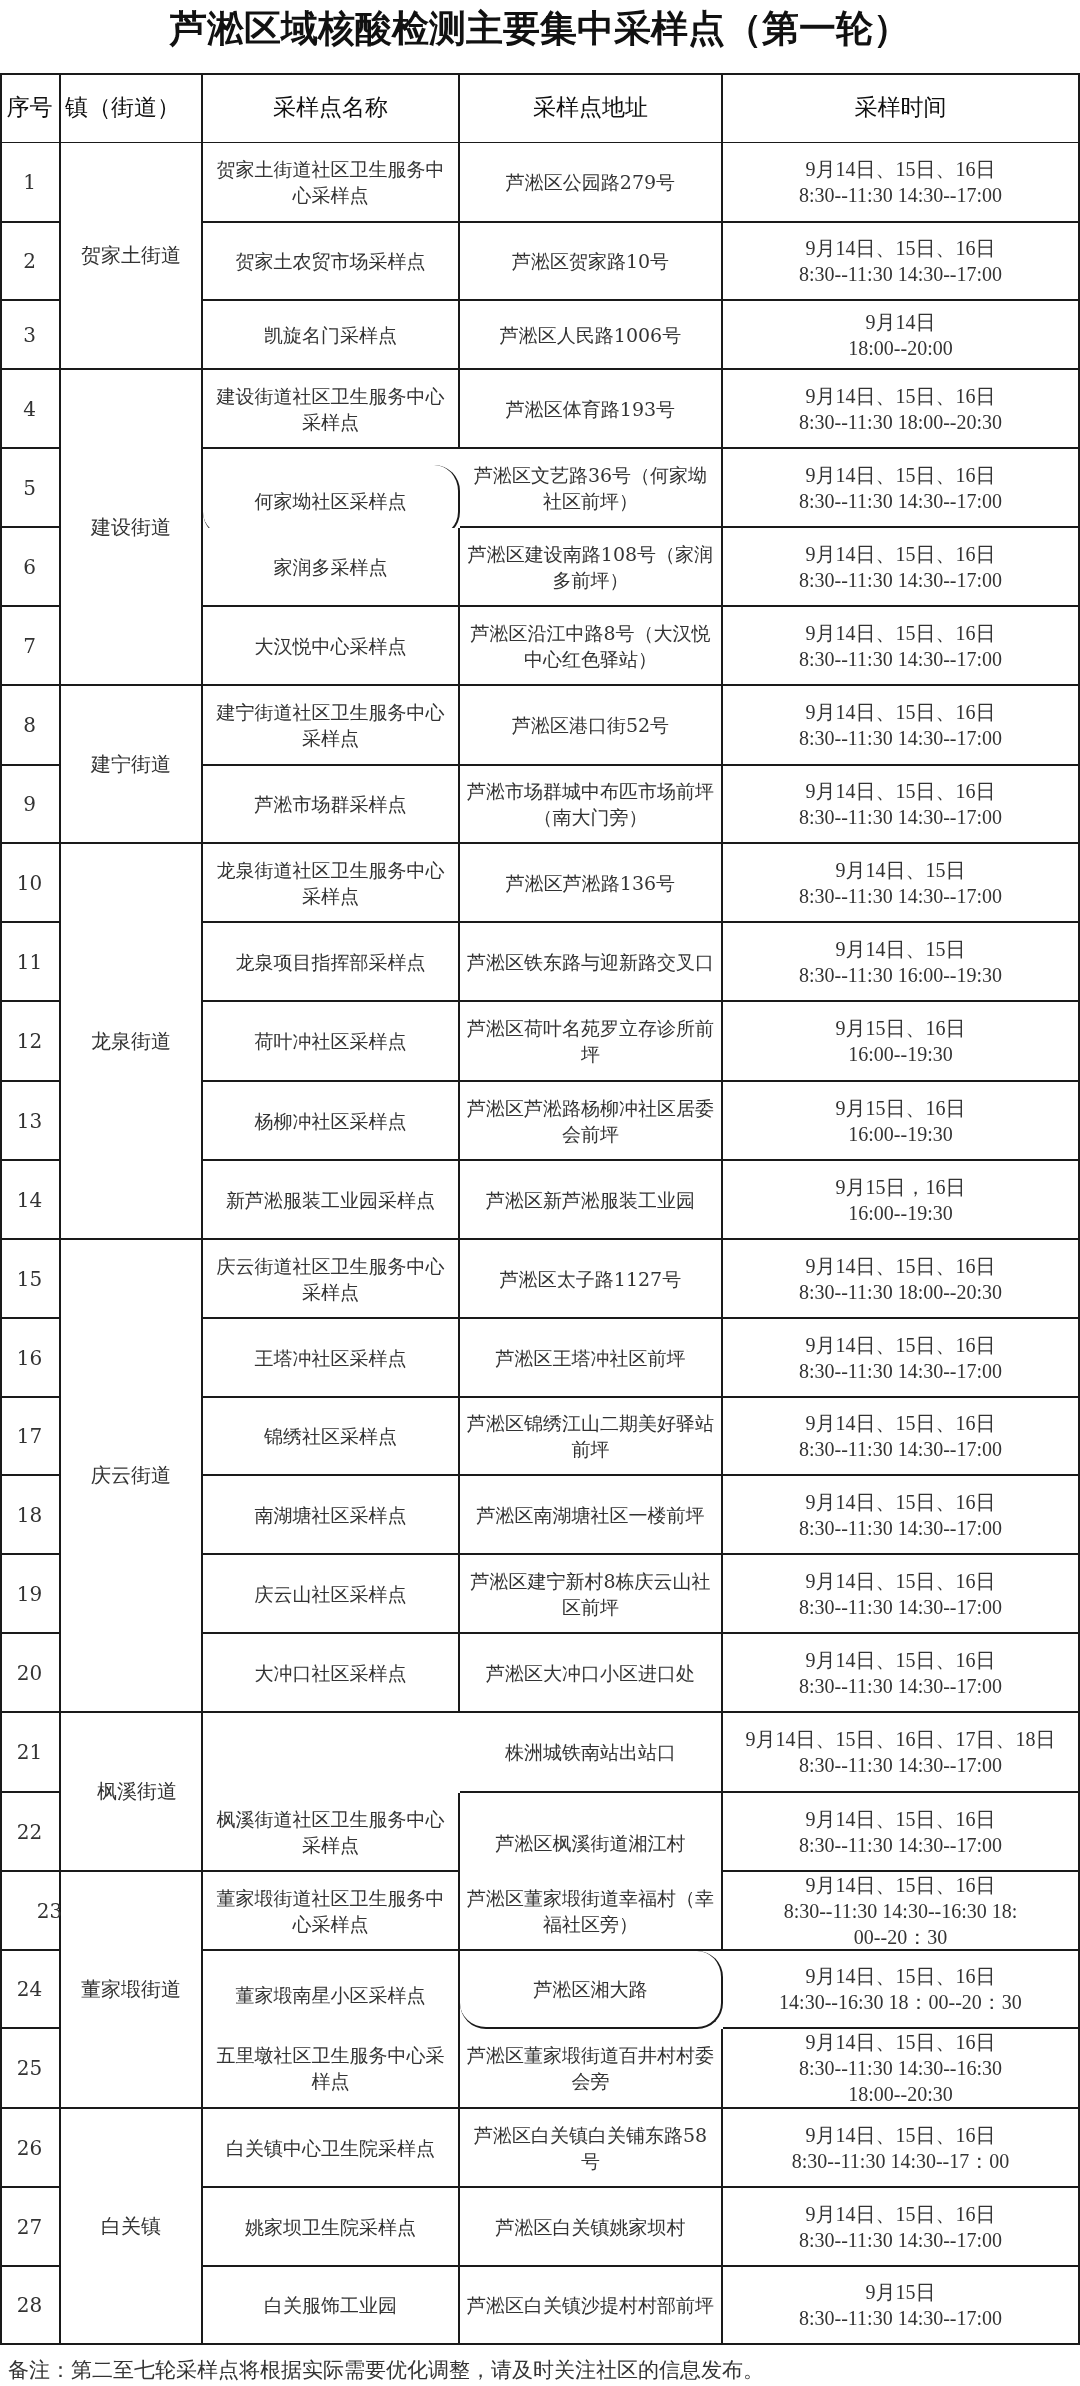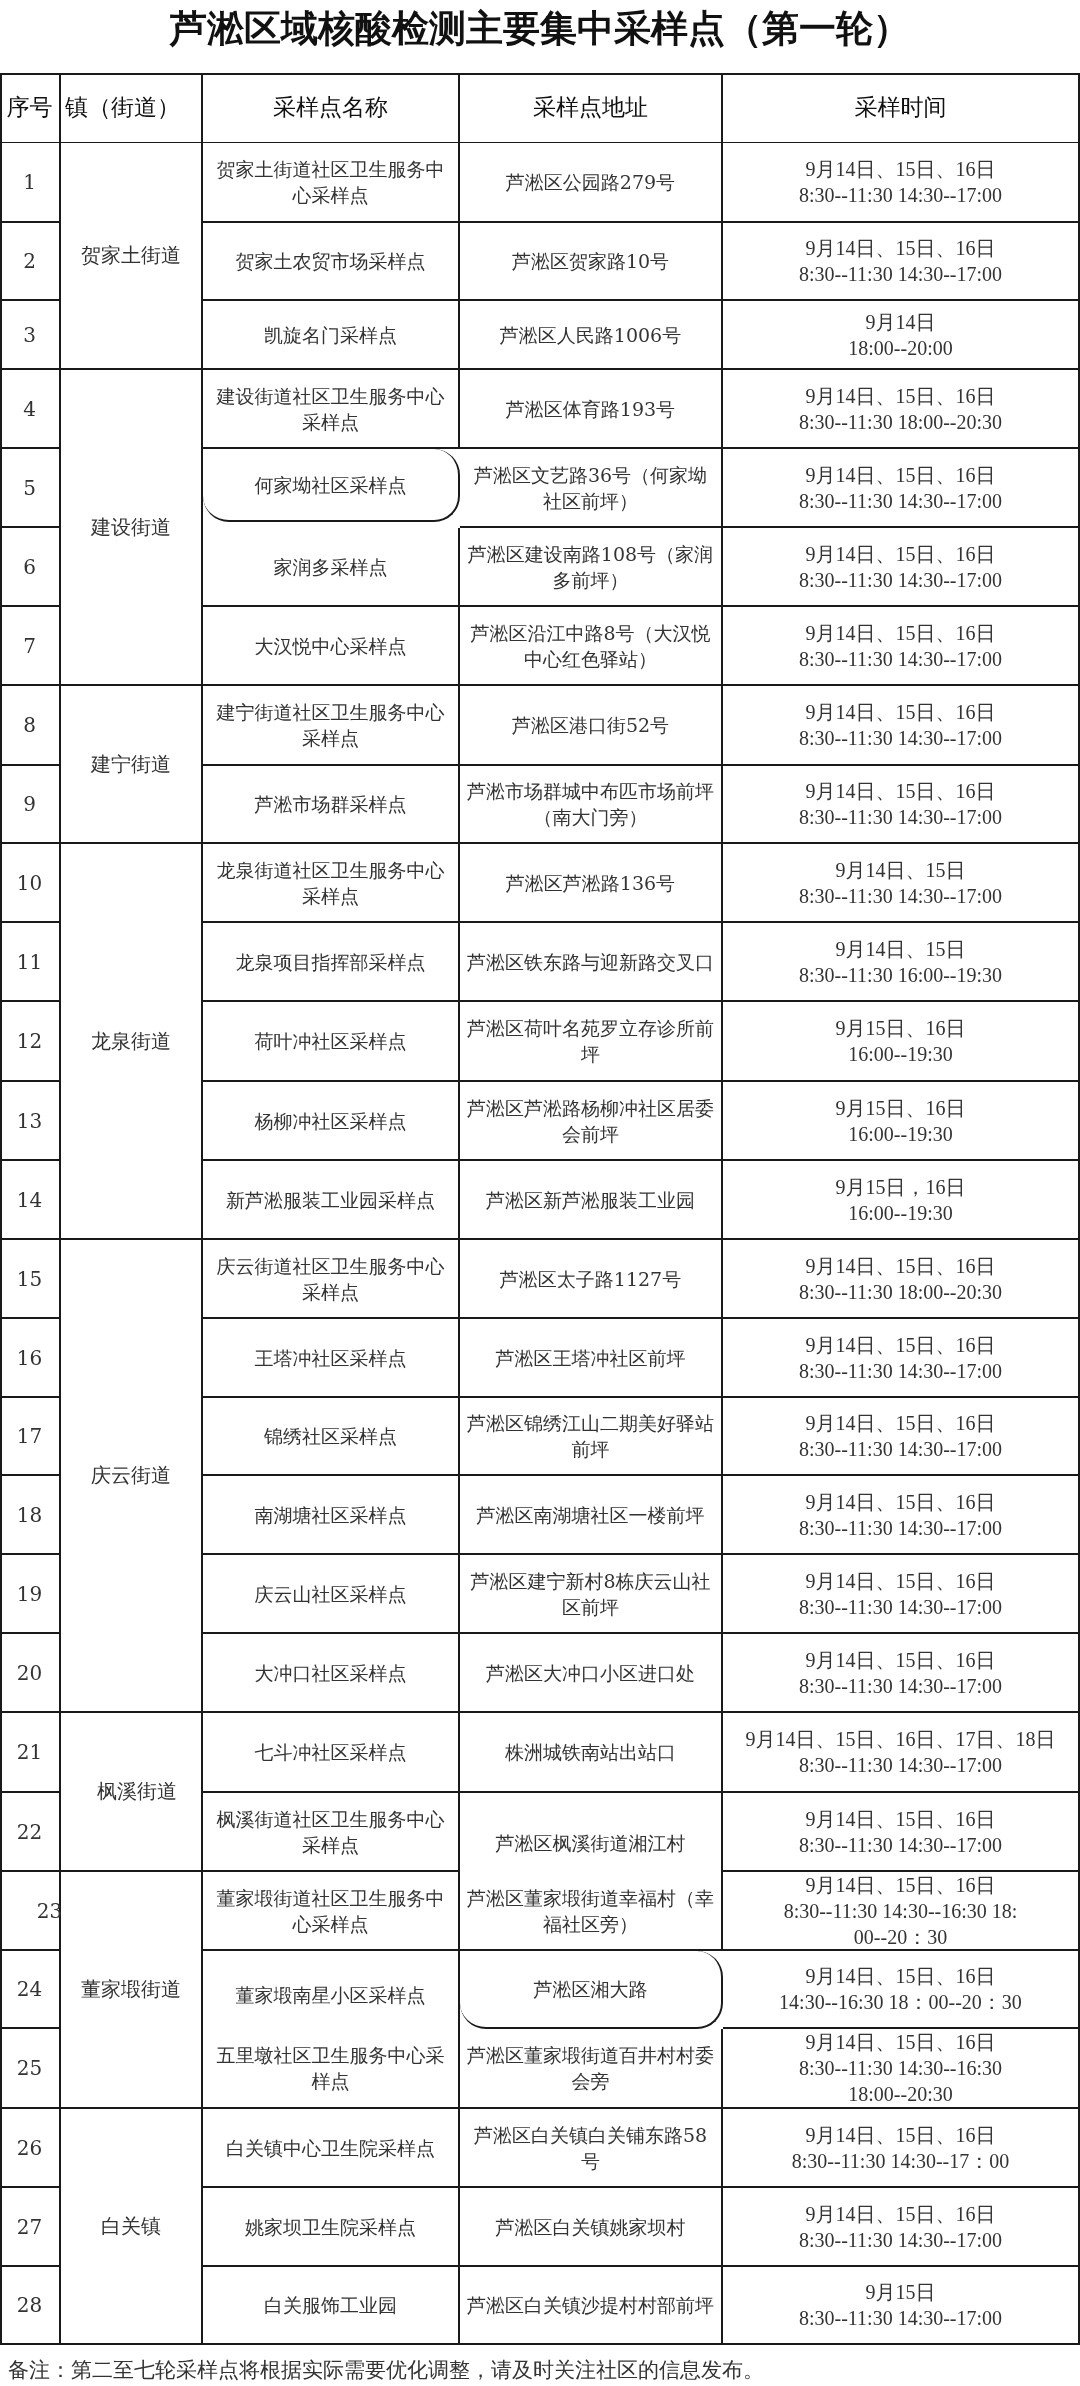--- a/index.html
+++ b/index.html
@@ -47,21 +47,21 @@
     <div class="cell body-cell" style="left: 203px; top: 228px; width: 257px; height: 69px;">凯旋名门采样点</div>
     <div class="cell body-cell" style="left: 460px; top: 228px; width: 263px; height: 69px;">芦淞区人民路1006号</div>
     <div class="cell time body-cell" style="left: 723px; top: 228px; width: 357px; height: 69px;">9月14日
 18:00--20:00</div>
     <div class="cell seq" style="left: 0px; top: 297px; width: 61px; height: 79px;">4</div>
     <div class="cell body-cell" style="left: 203px; top: 297px; width: 257px; height: 79px;">建设街道社区卫生服务中心采样点</div>
     <div class="cell body-cell" style="left: 460px; top: 297px; width: 263px; height: 79px;">芦淞区体育路193号</div>
     <div class="cell time body-cell" style="left: 723px; top: 297px; width: 357px; height: 79px;">9月14日、15日、16日
 8:30--11:30   18:00--20:30</div>
     <div class="cell seq" style="left: 0px; top: 376px; width: 61px; height: 79px;">5</div>
-    <div class="cell body-cell" style="left: 203px; top: 376px; width: 257px; height: 73px; border-radius: 26px;">何家坳社区采样点</div>
+    <div class="cell body-cell" style="left: 203px; top: 392px; width: 257px; height: 73px; border-radius: 26px;">何家坳社区采样点</div>
     <div class="cell body-cell" style="left: 460px; top: 376px; width: 263px; height: 79px;">芦淞区文艺路36号（何家坳社区前坪）</div>
     <div class="cell time body-cell" style="left: 723px; top: 376px; width: 357px; height: 79px;">9月14日、15日、16日
 8:30--11:30   14:30--17:00</div>
     <div class="cell seq" style="left: 0px; top: 455px; width: 61px; height: 79px;">6</div>
     <div class="cell body-cell" style="left: 203px; top: 455px; width: 257px; height: 79px;">家润多采样点</div>
     <div class="cell body-cell" style="left: 460px; top: 455px; width: 263px; height: 79px;">芦淞区建设南路108号（家润多前坪）</div>
     <div class="cell time body-cell" style="left: 723px; top: 455px; width: 357px; height: 79px;">9月14日、15日、16日
 8:30--11:30   14:30--17:00</div>
     <div class="cell seq" style="left: 0px; top: 534px; width: 61px; height: 79px;">7</div>
     <div class="cell body-cell" style="left: 203px; top: 534px; width: 257px; height: 79px;">大汉悦中心采样点</div>
@@ -127,21 +127,20 @@
     <div class="cell body-cell" style="left: 203px; top: 1482px; width: 257px; height: 79px;">庆云山社区采样点</div>
     <div class="cell body-cell" style="left: 460px; top: 1482px; width: 263px; height: 79px;">芦淞区建宁新村8栋庆云山社区前坪</div>
     <div class="cell time body-cell" style="left: 723px; top: 1482px; width: 357px; height: 79px;">9月14日、15日、16日
 8:30--11:30   14:30--17:00</div>
     <div class="cell seq" style="left: 0px; top: 1561px; width: 61px; height: 79px;">20</div>
     <div class="cell body-cell" style="left: 203px; top: 1561px; width: 257px; height: 79px;">大冲口社区采样点</div>
     <div class="cell body-cell" style="left: 460px; top: 1561px; width: 263px; height: 79px;">芦淞区大冲口小区进口处</div>
     <div class="cell time body-cell" style="left: 723px; top: 1561px; width: 357px; height: 79px;">9月14日、15日、16日
 8:30--11:30   14:30--17:00</div>
     <div class="cell seq" style="left: 0px; top: 1640px; width: 61px; height: 80px;">21</div>
-    <div class="cell body-cell" style="left: 203px; top: 1640px; width: 257px; height: 80px;">七斗冲社区采样点</div>
     <div class="cell body-cell" style="left: 460px; top: 1640px; width: 263px; height: 80px;">株洲城铁南站出站口</div>
     <div class="cell time body-cell" style="left: 723px; top: 1640px; width: 357px; height: 80px;">9月14日、15日、16日、17日、18日
 8:30--11:30    14:30--17:00</div>
     <div class="cell seq" style="left: 0px; top: 1720px; width: 61px; height: 79px;">22</div>
     <div class="cell body-cell" style="left: 203px; top: 1720px; width: 257px; height: 79px;">枫溪街道社区卫生服务中心采样点</div>
     <div class="cell body-cell" style="left: 460px; top: 1720px; width: 263px; height: 101px;">芦淞区枫溪街道湘江村</div>
     <div class="cell time body-cell" style="left: 723px; top: 1720px; width: 357px; height: 79px;">9月14日、15日、16日
 8:30--11:30    14:30--17:00</div>
     <div class="cell seq" style="left: 0px; top: 1799px; width: 61px; height: 79px; padding-left: 40px;">23</div>
     <div class="cell body-cell" style="left: 203px; top: 1799px; width: 257px; height: 79px;">董家塅街道社区卫生服务中心采样点</div>

